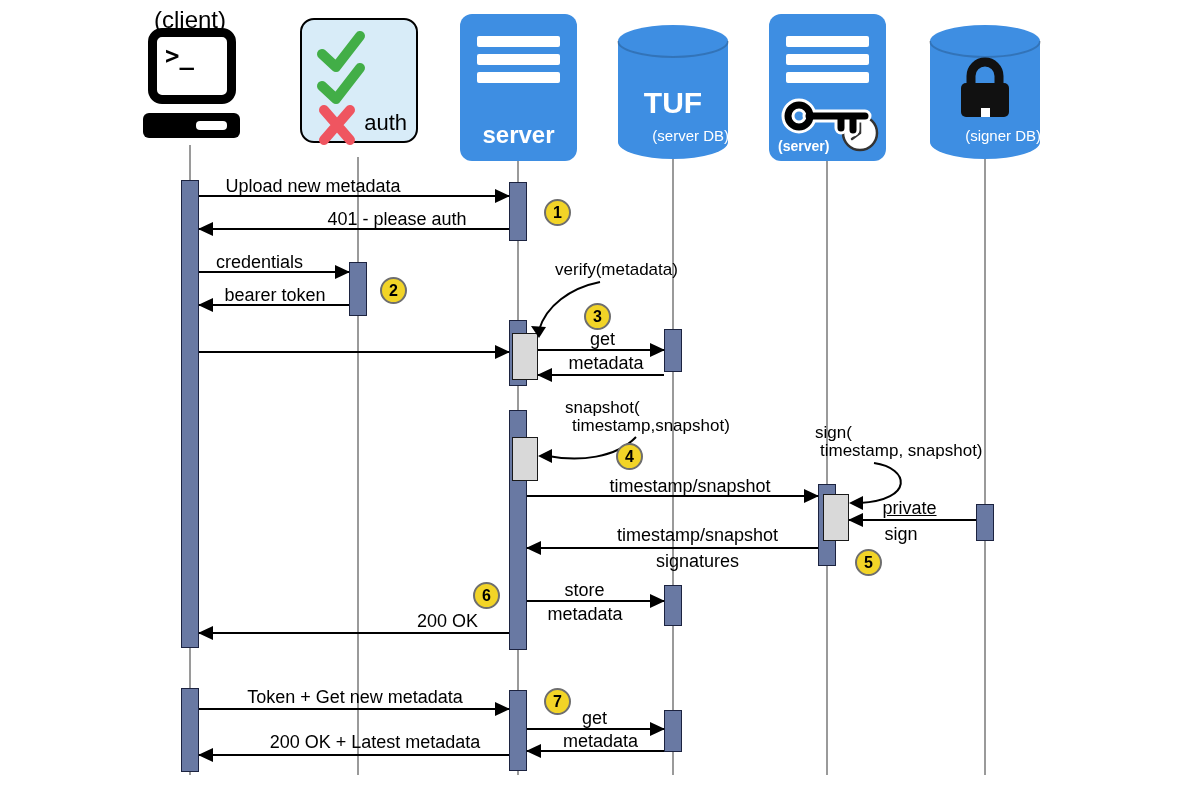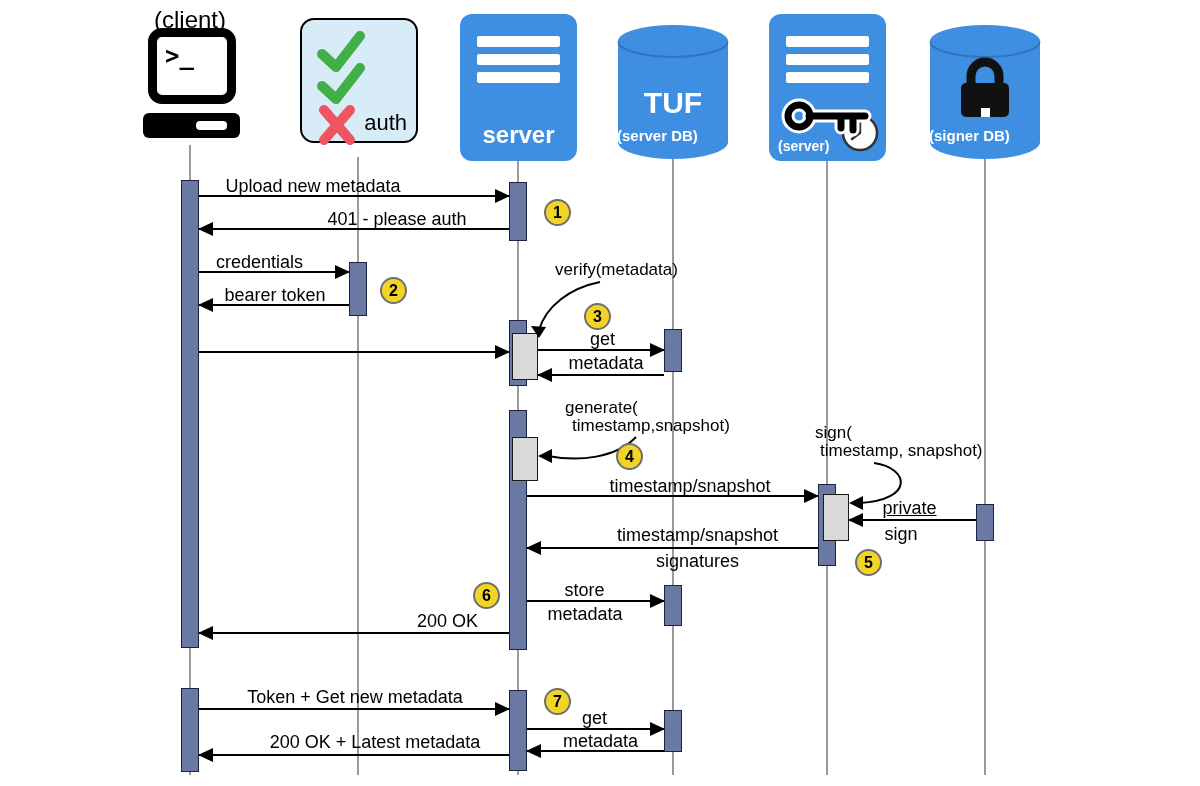--- a/index.html
+++ b/index.html
@@ -28,21 +28,21 @@
   .actor-label { position:absolute; font-size:24px; text-align:center; }
   .box-blue { position:absolute; background:#3e8ee2; border-radius:12px; }
   .bar { position:absolute; left:17px; width:83px; height:11px; background:#fff; border-radius:2px; }
   .box-label { position:absolute; bottom:12px; width:100%; text-align:center; color:#fff; font-weight:bold; font-size:24px; }
 
   .auth-box { position:absolute; background:#d8ecf8; border:2px solid #000; border-radius:14px; }
   .auth-label { position:absolute; right:9px; bottom:5px; font-size:22px; }
 
   .cyl { position:absolute; }
   .cyl-title { position:absolute; top:62px; width:100%; text-align:center; color:#fff; font-weight:bold; font-size:30px; }
-  .cyl-sub   { position:absolute; top:103px; width:100%; text-align:left; color:#fff; font-weight:bold; font-size:15px; }
+  .cyl-sub   { position:absolute; top:103px; width:100%; text-align:right; color:#fff; font-weight:normal; font-size:15px; }
 
   .client-icon { position:absolute; left:143px; top:28px; width:97px; }
   .monitor { margin-left:5px; width:88px; height:76px; border:9px solid #000; border-radius:14px; background:#fff; }
   .prompt  { display:block; margin:5px 0 0 8px; font-family:"DejaVu Sans Mono", monospace; font-weight:bold; font-size:24px; }
   .kbd  { position:relative; margin-top:9px; width:97px; height:25px; background:#000; border-radius:6px; }
   .slot { position:absolute; left:53px; top:8px; width:31px; height:9px; background:#fff; border-radius:4px; }
 
   .signer-label { position:absolute; left:9px; bottom:7px; color:#fff; font-weight:bold; font-size:14px; }
   svg { position:absolute; left:0; top:0; }
   .abs-svg { position:absolute; }
@@ -92,21 +92,21 @@
   <div class="arrow left" style="left:527px; top:750px; width:137px;"></div>
   <div class="arrow left" style="left:199px; top:754px; width:310px;"></div>
 
   <div class="lbl" style="left:208px; top:176px; width:210px;">Upload new metadata</div>
   <div class="lbl" style="left:292px; top:209px; width:210px;">401 - please auth</div>
   <div class="lbl" style="left:202px; top:252px; width:115px;">credentials</div>
   <div class="lbl" style="left:210px; top:285px; width:130px;">bearer token</div>
   <div class="lbl sm" style="left:518px; top:260px; width:165px;">verify(metadata)</div>
   <div class="lbl" style="left:560px; top:329px; width:85px;">get</div>
   <div class="lbl" style="left:556px; top:353px; width:100px;">metadata</div>
-  <div class="lbl sm la" style="left:549px; top:398px; width:150px;">generate(</div>
+  <div class="lbl sm la" style="left:549px; top:398px; width:150px;">snapshot(</div>
   <div class="lbl sm la" style="left:556px; top:416px; width:175px;">timestamp,snapshot)</div>
   <div class="lbl" style="left:565px; top:476px; width:250px;">timestamp/snapshot</div>
   <div class="lbl sm la" style="left:799px; top:423px; width:80px;">sign(</div>
   <div class="lbl sm la" style="left:804px; top:441px; width:180px;">timestamp, snapshot)</div>
   <div class="lbl" style="left:862px; top:498px; width:95px;text-decoration:underline;">private</div>
   <div class="lbl" style="left:856px; top:524px; width:90px;">sign</div>
   <div class="lbl" style="left:590px; top:525px; width:215px;">timestamp/snapshot</div>
   <div class="lbl" style="left:590px; top:551px; width:215px;">signatures</div>
   <div class="lbl" style="left:532px; top:580px; width:105px;">store</div>
   <div class="lbl" style="left:525px; top:604px; width:120px;">metadata</div>

